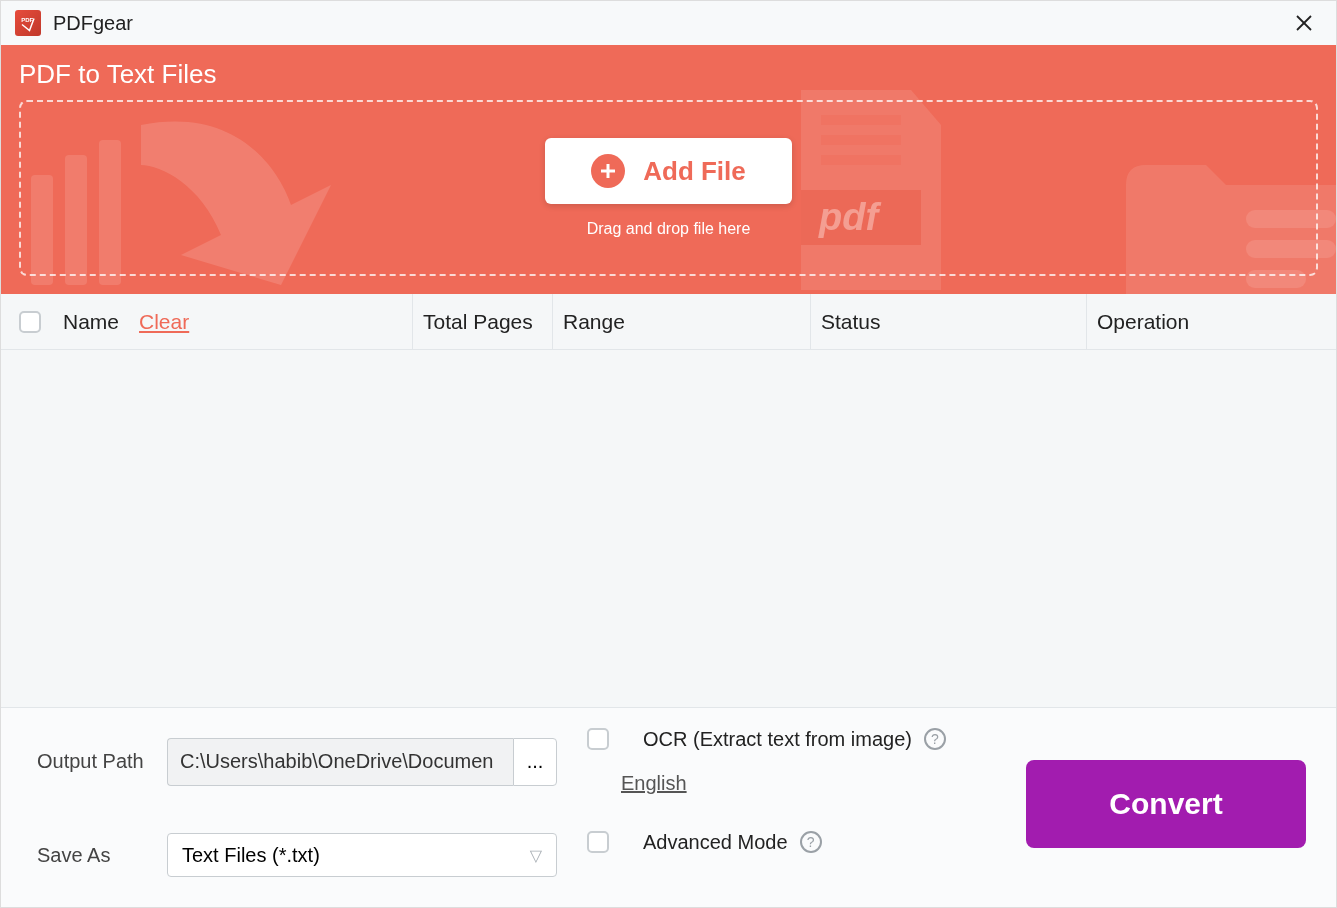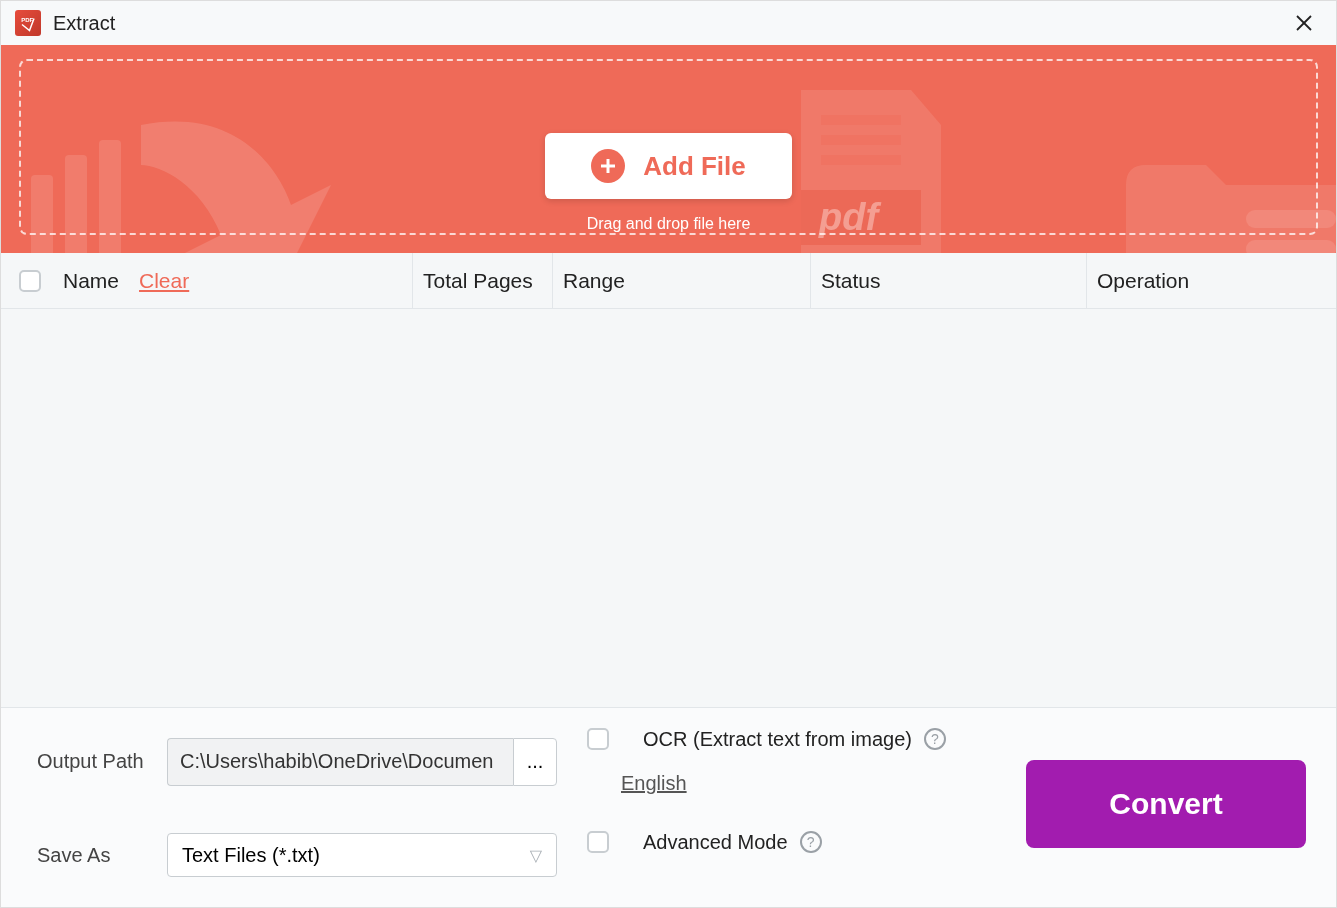--- a/index.html
+++ b/index.html
@@ -50,21 +50,21 @@
   font-size: 26px;
   font-weight: 400;
   margin-bottom: 10px;
   position: relative; z-index: 2;
 }
 .dashed-box {
   border: 2px dashed rgba(255,255,255,0.75);
   border-radius: 8px;
   height: 176px;
   display: flex; flex-direction: column;
-  align-items: center; justify-content: flex-end;
+  align-items: center; justify-content: center;
   position: relative; z-index: 2;
 }
 .add-file-btn {
   background: #fff;
   border-radius: 6px;
   padding: 16px 46px;
   display: flex; align-items: center;
   cursor: pointer;
   box-shadow: 0 2px 6px rgba(0,0,0,0.15);
 }
@@ -192,21 +192,21 @@
 
 <div class="window">
 
   <div class="titlebar">
     <div class="app-icon">
       <svg viewBox="0 0 24 24">
           <text x="3" y="10" font-size="8" fill="#fff" font-weight="bold">PDF</text>
           <path d="M4 14 L14 22 L20 6" stroke="#fff" stroke-width="2" fill="none"></path>
         </svg>
     </div>
-    <div class="app-title">Extract</div>
+    <div class="app-title">PDFgear</div>
     <div class="titlebar-spacer"></div>
     <div class="close-btn">
       <svg width="18" height="18" viewBox="0 0 18 18">
           <line x1="2" y1="2" x2="16" y2="16" stroke="#222" stroke-width="1.8"></line>
           <line x1="16" y1="2" x2="2" y2="16" stroke="#222" stroke-width="1.8"></line>
         </svg>
     </div>
   </div>
 
   <div class="red-section">
@@ -225,20 +225,21 @@
       <rect x="40" y="110" width="120" height="55" fill="#e04a36" opacity=".6"></rect>
       <text x="58" y="150" font-size="38" fill="#fff" font-style="italic" font-weight="bold">pdf</text>
     </svg>
     <svg class="bg-deco deco3" viewBox="0 0 260 200">
       <path d="M20 60 Q20 40 40 40 L100 40 L120 60 L230 60 Q250 60 250 80 L250 180 Q250 200 230 200 L40 200 Q20 200 20 180 Z" fill="#fff" opacity=".3"></path>
       <rect x="140" y="85" width="90" height="18" rx="9" fill="#fff" opacity=".4"></rect>
       <rect x="140" y="115" width="90" height="18" rx="9" fill="#fff" opacity=".4"></rect>
       <rect x="140" y="145" width="60" height="18" rx="9" fill="#fff" opacity=".4"></rect>
     </svg>
 
+    <div class="red-title">PDF to Text Files</div>
     <div class="dashed-box">
       <div class="add-file-btn">
         <div class="plus-circle">
           <svg viewBox="0 0 20 20">
               <line x1="10" y1="3" x2="10" y2="17" stroke="#fff" stroke-width="3"></line>
               <line x1="3" y1="10" x2="17" y2="10" stroke="#fff" stroke-width="3"></line>
             </svg>
         </div>
         <span class="add-file-label">Add File</span>
       </div>

